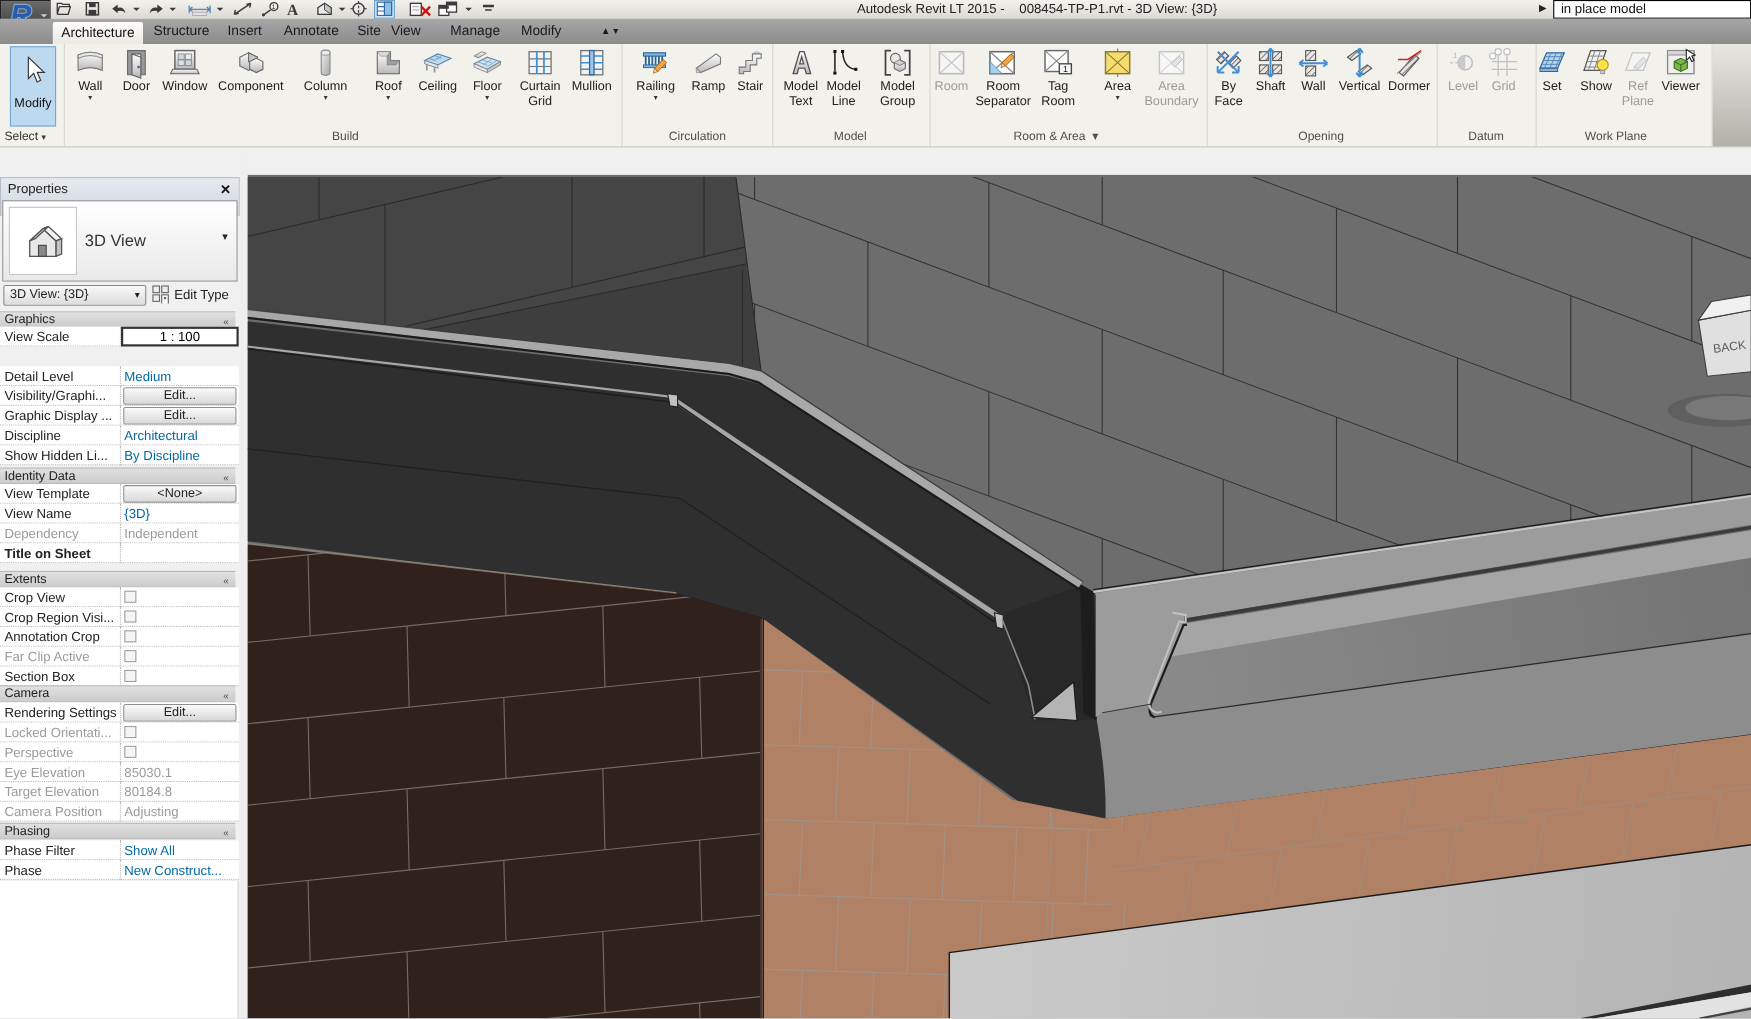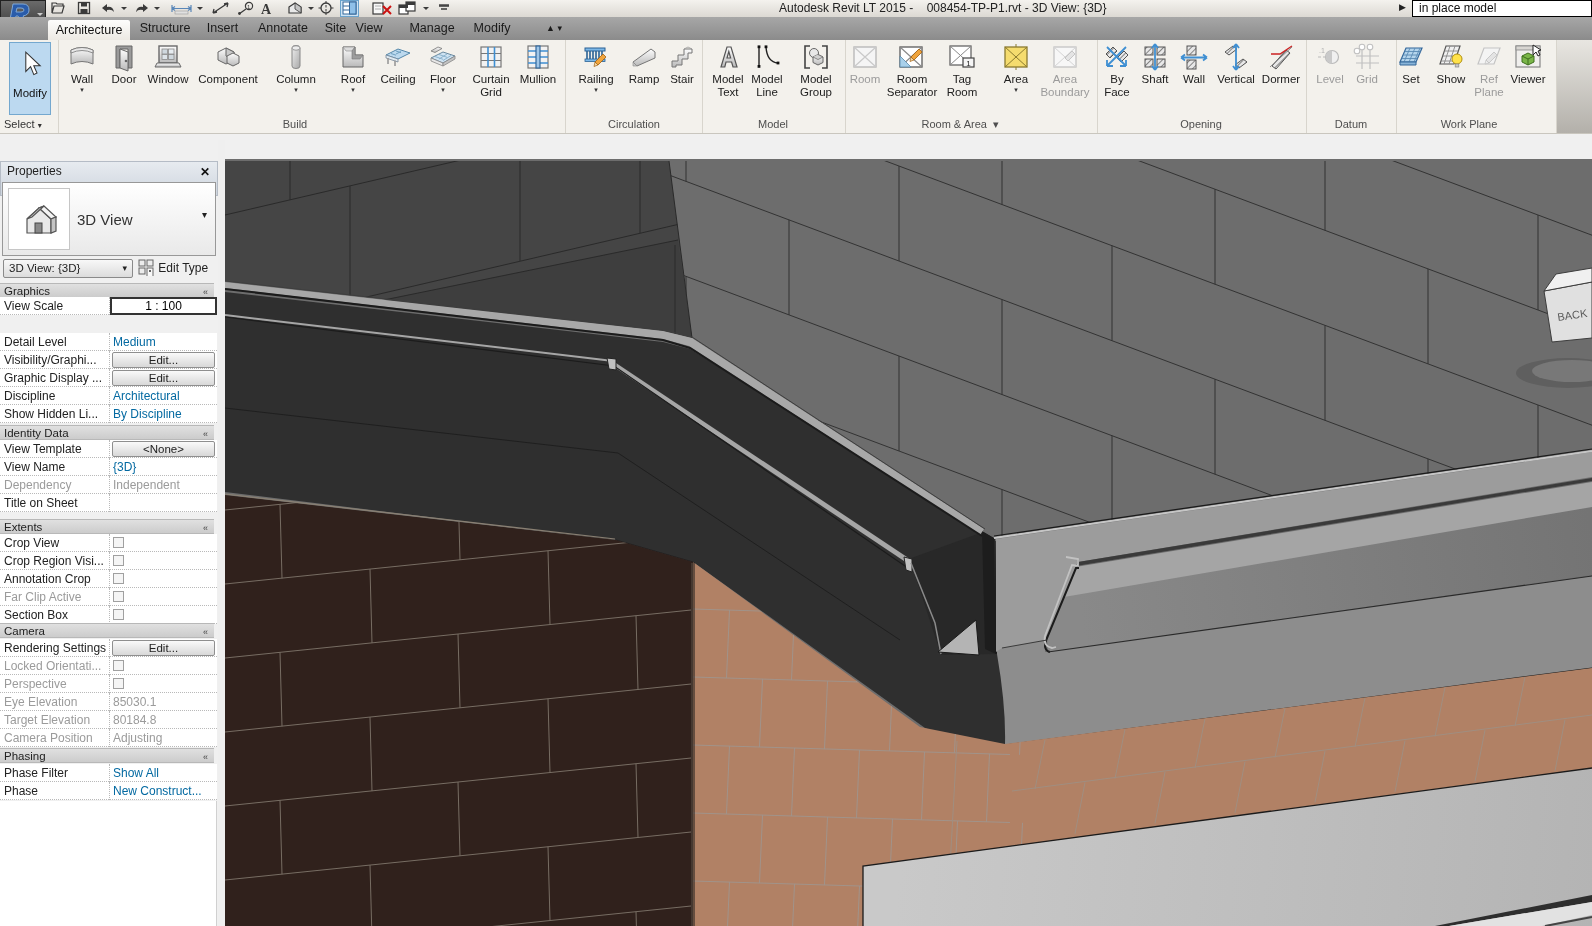--- a/index.html
+++ b/index.html
@@ -161,21 +161,21 @@
     <div id="selectrow">Select <span style="font-size:8px;">▾</span></div>
     <div class="psep" style="left:58px;"></div>
     <div class="psep" style="left:565px;"></div>
     <div class="psep" style="left:702px;"></div>
     <div class="psep" style="left:845px;"></div>
     <div class="psep" style="left:1097px;"></div>
     <div class="psep" style="left:1306px;"></div>
     <div class="psep" style="left:1396px;"></div>
     <div class="psep" style="left:1556px;"></div>
     <div style="position:absolute;left:1557px;top:0;width:35px;height:93px;background:linear-gradient(#e8e6e1,#b3b0aa);"></div>
-    <div class="plabel" style="left:235px;">Build</div>
+    <div class="plabel" style="left:254px;">Build</div>
     <div class="plabel" style="left:574px;">Circulation</div>
     <div class="plabel" style="left:713px;">Model</div>
     <div class="plabel" style="left:900px;">Room &amp; Area &nbsp;▾</div>
     <div class="plabel" style="left:1141px;">Opening</div>
     <div class="plabel" style="left:1291px;">Datum</div>
     <div class="plabel" style="left:1409px;">Work Plane</div>
     <div style="position:absolute;left:58px;top:116px;width:1498px;height:1px;background:#dedbd4;"></div>
     <div id="ribbtns">
 <svg width="0" height="0" style="position:absolute">
           <defs>
@@ -545,21 +545,21 @@
 <div class="prow" style="top:318px;">
         <div class="vline"></div>
         <span class="pl">View Name</span>
         <span class="pv">{3D}</span>
       </div>
 <div class="prow" style="top:336px;">
         <div class="vline"></div>
         <span class="pl grayt">Dependency</span>
         <span class="pv grayt">Independent</span>
       </div>
-<div class="prow" style="top:354px;">
+<div class="prow" style="top:354px;font-weight:bold;">
         <div class="vline"></div>
         <span class="pl">Title on Sheet</span>
         <span class="pv"></span>
       </div>
 <div class="sechead" style="top:379px;">Extents<span class="chev">«</span></div>
 <div class="prow" style="top:394px;">
         <div class="vline"></div>
         <span class="pl">Crop View</span>
         <span class="cbox"></span>
       </div>

